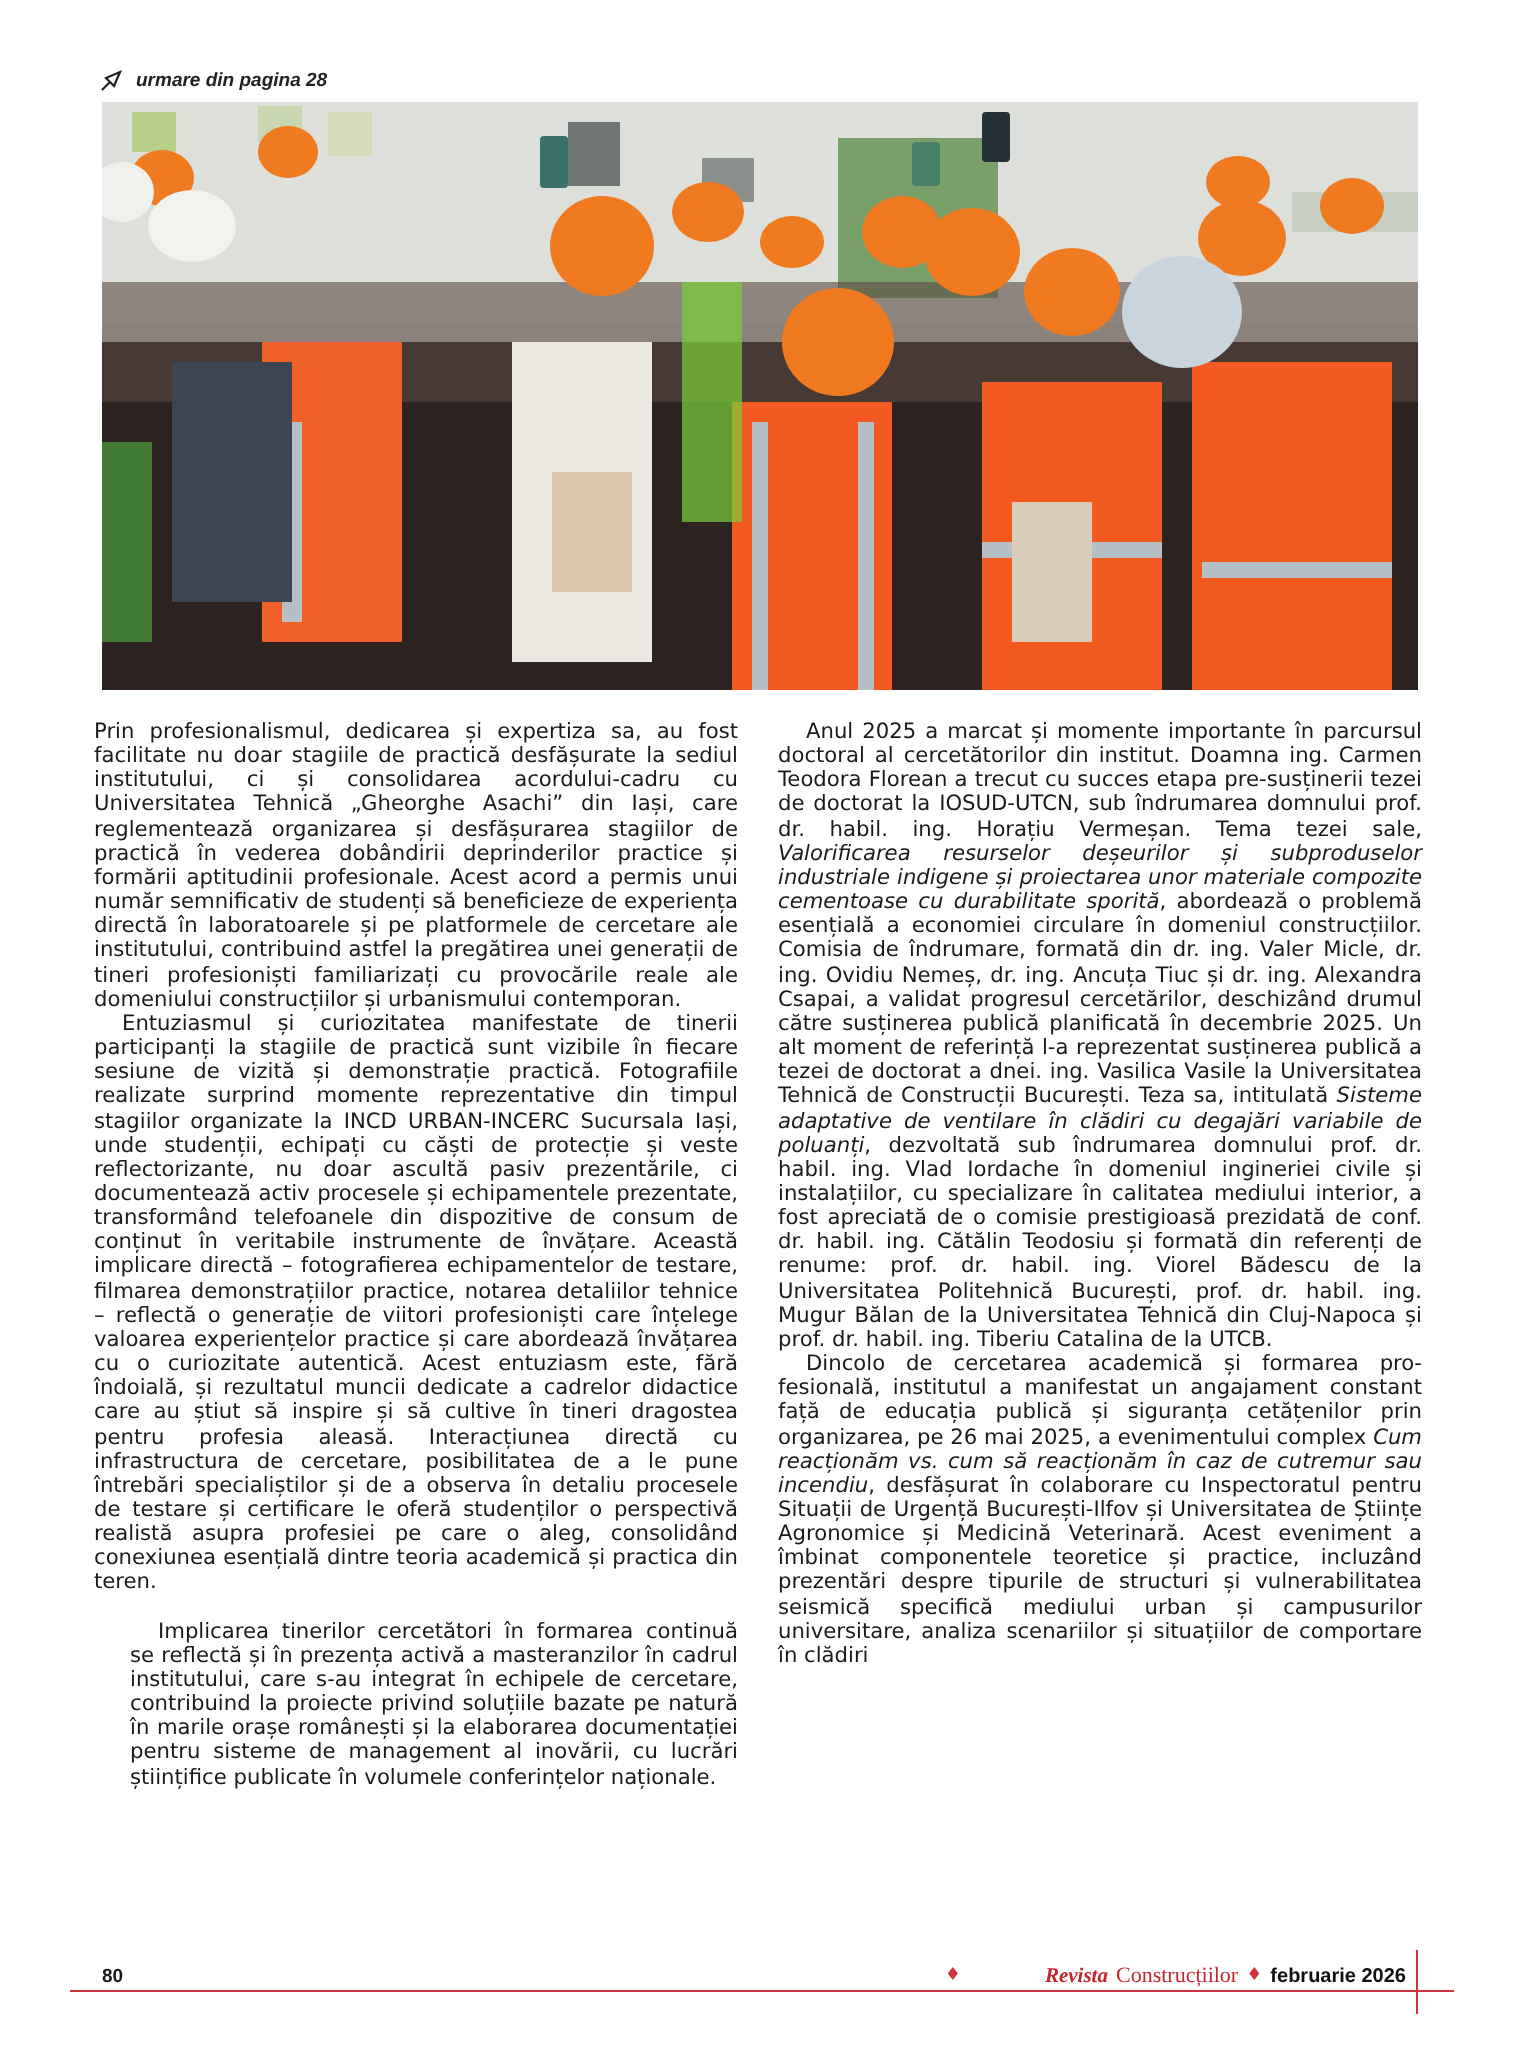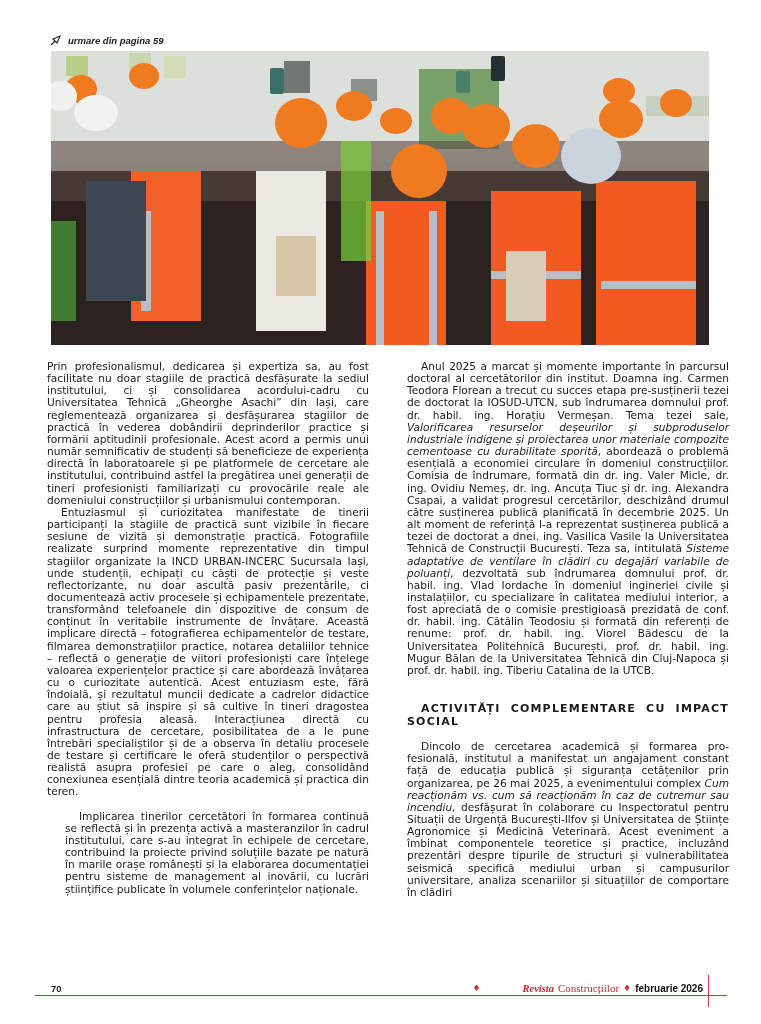--- a/index.html
+++ b/index.html
@@ -16,21 +16,21 @@
   .photo {
     position: absolute; left: 51px; top: 51px; width: 658px; height: 294px; overflow: hidden;
     background: linear-gradient(180deg, #d9ddd8 0%, #cfd2cc 30%, #3a2e2a 60%, #231c1a 100%);
   }
   .photo svg { width: 100%; height: 100%; display: block; }
   .col {
     position: absolute; top: 360px; width: 322px; font-size: 10.6px; line-height: 12.15px;
     text-align: justify; hyphens: manual;
   }
   .col.left { left: 47px; }
-  .col.right { left: 407px; }
+  .col.right { left: 389px; }
   .col p { margin: 0; text-indent: 14px; }
   .col p.noindent { text-indent: 0; }
   .col p.gap { margin-top: 12px; margin-left: 18px; }
   .col i { font-style: italic; }
   .section-title {
     margin: 26px 0 12px 0; font-weight: bold; font-size: 11px; letter-spacing: 1.2px;
     text-indent: 14px; line-height: 13px; text-align: justify;
   }
   .footer-line { position: absolute; left: 35px; top: 995px; width: 692px; height: 1px; background: #d0333b; }
   .footer-vline { position: absolute; left: 708px; top: 975px; width: 1px; height: 32px; background: #d0333b; }
@@ -41,21 +41,21 @@
   .masthead .con { color: #c4262e; font-family: "Liberation Serif", serif; font-size: 11px; }
   .masthead .date { font-family: "Liberation Sans", sans-serif; font-weight: bold; color: #111; font-size: 10px; text-align: center; }
 </style>
 </head>
 <body>
 
 <div class="continued">
   <svg viewBox="0 0 12 12">
     <path d="M1 11 L5 7 M3 5 L10 2 L7 9 L5 7 L3 5 Z" fill="none" stroke="#222" stroke-width="1.1"></path>
   </svg>
-  <span>urmare din pagina 59</span>
+  <span>urmare din pagina 28</span>
 </div>
 
 <div class="photo">
   <svg viewBox="0 0 658 294" preserveAspectRatio="none">
     <rect x="0" y="0" width="658" height="294" fill="#d4d8d2"></rect>
     <rect x="0" y="0" width="658" height="110" fill="#dcdfda"></rect>
     <rect x="15" y="5" width="22" height="20" fill="#b9cf8a"></rect>
     <rect x="78" y="2" width="22" height="18" fill="#c9d7b0"></rect>
     <rect x="113" y="5" width="22" height="22" fill="#d3dcb7"></rect>
     <rect x="233" y="10" width="26" height="32" fill="#6f7673"></rect>
@@ -104,25 +104,24 @@
 </div>
 
 <div class="col left">
   <p class="noindent">Prin profesionalismul, dedicarea și expertiza sa, au fost facilitate nu doar stagiile de practică desfășurate la se­diul institutului, ci și consolidarea acordului-cadru cu Universitatea Tehnică „Gheorghe Asachi” din Iași, care reglementează organizarea și desfășurarea stagiilor de practică în vederea dobândirii deprinderilor practice și formării aptitudinii profesionale. Acest acord a permis unui număr semnificativ de studenți să beneficieze de experiența directă în laboratoarele și pe platformele de cercetare ale institutului, contribuind astfel la pregătirea unei generații de tineri profesioniști familiarizați cu provocările reale ale domeniului construcțiilor și urba­nismului contemporan.</p>
   <p>Entuziasmul și curiozitatea manifestate de tinerii participanți la stagiile de practică sunt vizibile în fiecare sesiune de vizită și demonstrație practică. Foto­grafiile realizate surprind momente reprezentative din timpul stagiilor organizate la INCD URBAN-INCERC Sucursala Iași, unde studenții, echipați cu căști de protecție și veste reflectorizante, nu doar ascultă pasiv prezentările, ci documentează activ procesele și echipamentele prezentate, transformând telefoanele din dispozitive de consum de conținut în veritabile instrumente de învățare. Această implicare directă – fotografierea echipamentelor de testare, filmarea demonstrațiilor practice, notarea detaliilor tehnice – re­flectă o generație de viitori profesioniști care înțelege valoarea experiențelor practice și care abordează învă­țarea cu o curiozitate autentică. Acest entuziasm este, fără îndoială, și rezultatul muncii dedicate a cadrelor didactice care au știut să inspire și să cultive în tineri dragostea pentru profesia aleasă. Interacțiunea directă cu infrastructura de cercetare, posibilitatea de a le pune întrebări specialiștilor și de a observa în detaliu procesele de testare și certificare le oferă studenților o perspectivă realistă asupra profesiei pe care o aleg, consolidând conexiunea esențială dintre teoria acade­mică și practica din teren.</p>
   <p class="gap">Implicarea tinerilor cercetători în formarea continuă se reflectă și în prezența activă a masteranzilor în cadrul institutului, care s-au integrat în echipele de cer­cetare, contribuind la proiecte privind soluțiile bazate pe natură în marile orașe românești și la elaborarea documentației pentru sisteme de management al inovării, cu lucrări științifice publicate în volumele conferințelor naționale.</p>
 </div>
 
 <div class="col right">
   <p><span>Anul 2025 a marcat și momente importante în par­cursul doctoral al cercetătorilor din institut. Doamna ing. Carmen Teodora Florean a trecut cu succes etapa pre-susținerii tezei de doctorat la IOSUD-UTCN, sub îndrumarea domnului prof. dr. habil. ing. Horațiu Vermeșan. Tema tezei sale, </span><i>Valorificarea resurselor deșeurilor și subproduselor industriale indigene și proiectarea unor materiale compozite cementoase cu durabilitate sporită</i><span>, abordează o problemă esențială a economiei circulare în domeniul construcțiilor. Comisia de îndrumare, formată din dr. ing. Valer Micle, dr. ing. Ovidiu Nemeș, dr. ing. Ancuța Tiuc și dr. ing. Alexandra Csapai, a validat progresul cercetărilor, deschizând dru­mul către susținerea publică planificată în decembrie 2025. Un alt moment de referință l-a reprezentat sus­ținerea publică a tezei de doctorat a dnei. ing. Vasilica Vasile la Universitatea Tehnică de Construcții București. Teza sa, intitulată </span><i>Sisteme adaptative de ventilare în clădiri cu degajări variabile de poluanți</i><span>, dezvoltată sub îndrumarea domnului prof. dr. habil. ing. Vlad Iordache în domeniul ingineriei civile și instalațiilor, cu specializare în calitatea mediului interior, a fost apreciată de o comisie prestigioasă prezidată de conf. dr. habil. ing. Cătălin Teodosiu și formată din referenți de renume: prof. dr. habil. ing. Viorel Bădescu de la Universitatea Politehnică București, prof. dr. habil. ing. Mugur Bălan de la Universitatea Tehnică din Cluj-Napoca și prof. dr. habil. ing. Tiberiu Catalina de la UTCB.</span></p>
-  <div class="section-title">ACTIVITĂȚI COMPLEMENTARE CU IMPACT SOCIAL</div>
   <p><span>Dincolo de cercetarea academică și formarea pro­fesională, institutul a manifestat un angajament constant față de educația publică și siguranța cetățenilor prin organizarea, pe 26 mai 2025, a evenimentului complex </span><i>Cum reacționăm vs. cum să reacționăm în caz de cutremur sau incendiu</i><span>, desfășurat în colaborare cu Inspectoratul pentru Situații de Urgență București-Ilfov și Universitatea de Științe Agronomice și Medicină Veterinară. Acest eveniment a îmbinat componentele teoretice și practice, incluzând prezentări despre tipu­rile de structuri și vulnerabilitatea seismică specifică mediului urban și campusurilor universitare, analiza scenariilor și situațiilor de comportare în clădiri</span></p>
 </div>
 
-<div class="page-num">70</div>
+<div class="page-num">80</div>
 <div class="masthead">
   <span class="dot">♦</span>
   <span class="rev">Revista</span>
   <span class="con">Construcțiilor</span>
   <span class="dot">♦</span>
   <span class="date">februarie 2026</span>
 </div>
 <div class="footer-line"></div>
 <div class="footer-vline"></div>
 

